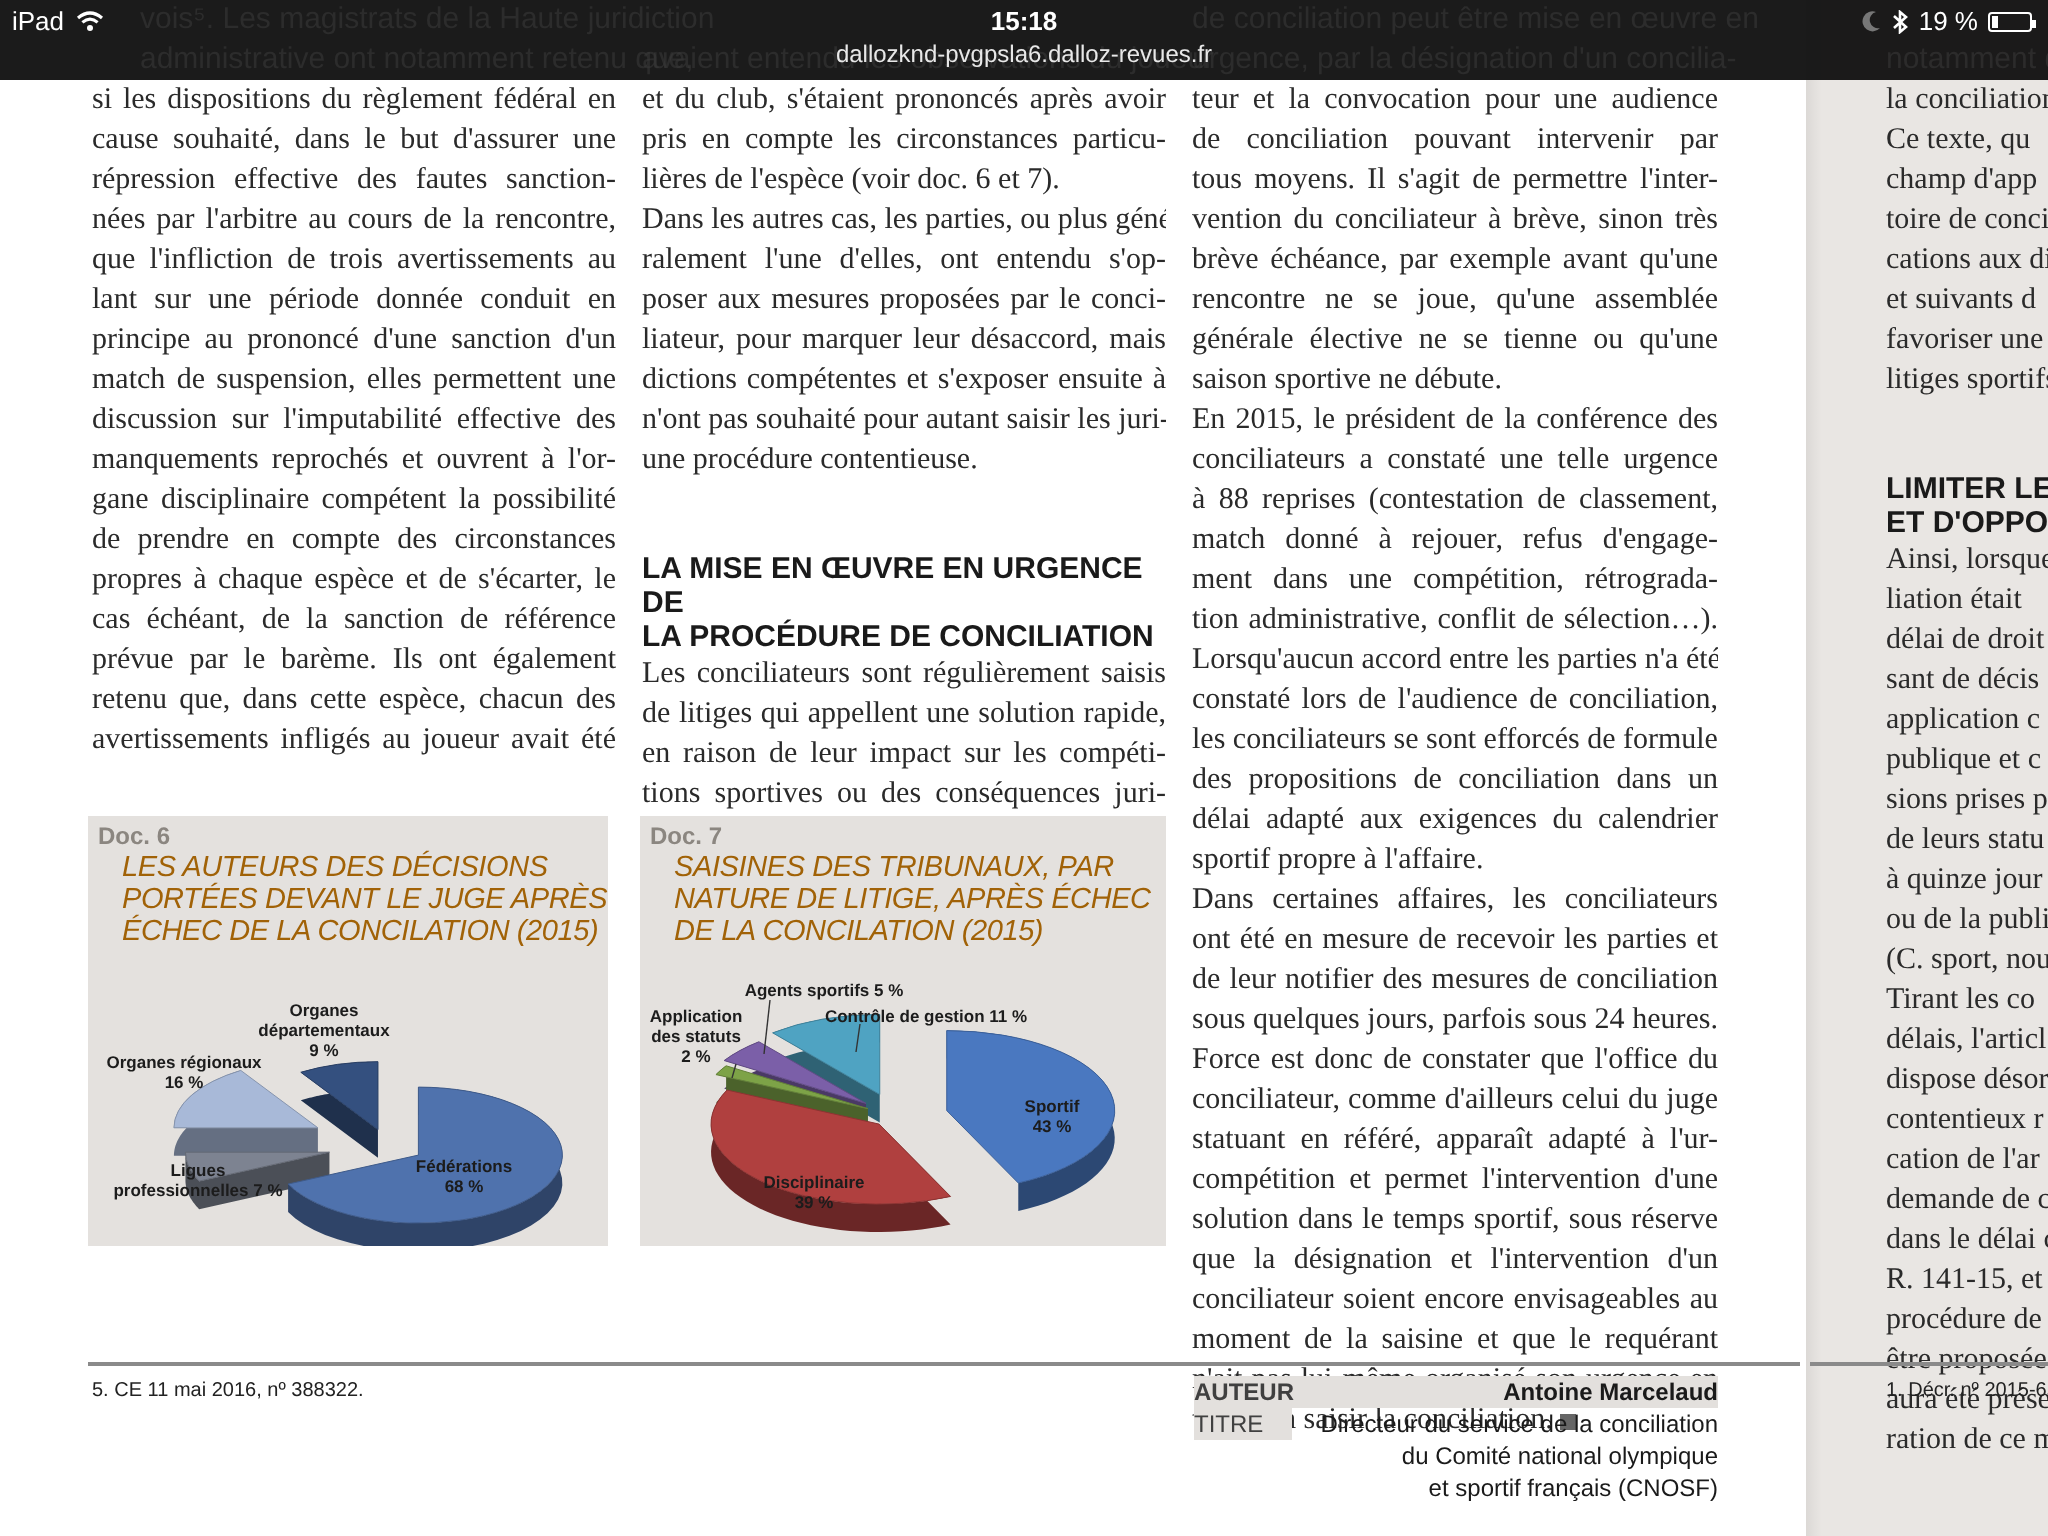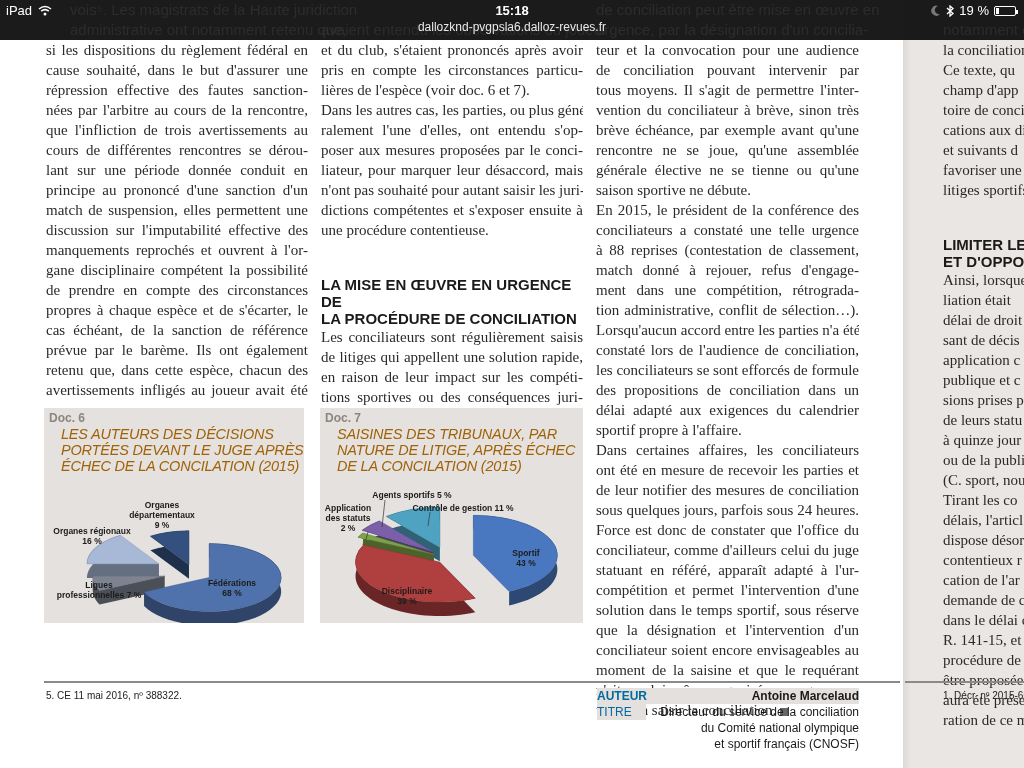--- a/index.html
+++ b/index.html
@@ -38,39 +38,38 @@
   .doc-title { position: absolute; left: 17px; top: 18px; font-family: "Liberation Sans", sans-serif; font-size: 14.5px; line-height: 16px; color: #a16207; letter-spacing: -0.2px; font-style: italic; }
   .docbox svg { position: absolute; left: 0; top: 0; }
   .lbl { font-family: "Liberation Sans", sans-serif; font-weight: bold; font-size: 8.5px; fill: #1c1c1c; }
 
   
   .rule { position: absolute; top: 681px; height: 2px; background: #8a8a8a; }
   .footnote { position: absolute; font-family: "Liberation Sans", sans-serif; font-size: 10px; color: #222; }
   .author { position: absolute; left: 597px; top: 688px; width: 262px; font-family: "Liberation Sans", sans-serif; font-size: 12px; line-height: 16px; color: #1a1a1a; }
   .author-row { display: flex; justify-content: space-between; }
   .author-row.hl { background: #e3e0dd; }
-  .author-key { color: #0369a1; }
+  .author-key { color: #404040; }
   .author-key.bold, .author-val.bold { font-weight: bold; }
   .author-val { text-align: right; }
   .author-cont { text-align: right; }
   .endmark { display: inline-block; width: 8px; height: 8px; background: #666; margin-left: 4px; vertical-align: middle; }
 </style>
 </head>
 <body>
 
 <div class="sidebar-bg"></div>
 <div class="sidebar-shadow"></div>
 
 <div class="col col1" id="col1">
     <span class="line">si les dispositions du règlement fédéral en</span>
     <span class="line">cause souhaité, dans le but d'assurer une</span>
     <span class="line">répression effective des fautes sanction-</span>
     <span class="line">nées par l'arbitre au cours de la rencontre,</span>
     <span class="line">que l'infliction de trois avertissements au</span>
-    <span class="line">cours de différentes rencontres se dérou-</span>
     <span class="line">lant sur une période donnée conduit en</span>
     <span class="line">principe au prononcé d'une sanction d'un</span>
     <span class="line">match de suspension, elles permettent une</span>
     <span class="line">discussion sur l'imputabilité effective des</span>
     <span class="line">manquements reprochés et ouvrent à l'or-</span>
     <span class="line">gane disciplinaire compétent la possibilité</span>
     <span class="line">de prendre en compte des circonstances</span>
     <span class="line">propres à chaque espèce et de s'écarter, le</span>
     <span class="line">cas échéant, de la sanction de référence</span>
     <span class="line">prévue par le barème. Ils ont également</span>
@@ -79,22 +78,22 @@
   </div>
 
 <div class="col col2" id="col2">
     <span class="line">et du club, s'étaient prononcés après avoir</span>
     <span class="line">pris en compte les circonstances particu-</span>
     <span class="line last">lières de l'espèce (voir doc. 6 et 7).</span>
     <span class="line">Dans les autres cas, les parties, ou plus géné-</span>
     <span class="line">ralement l'une d'elles, ont entendu s'op-</span>
     <span class="line">poser aux mesures proposées par le conci-</span>
     <span class="line">liateur, pour marquer leur désaccord, mais</span>
+    <span class="line">dictions compétentes et s'exposer ensuite à</span>
     <span class="line">n'ont pas souhaité pour autant saisir les juri-</span>
-    <span class="line">dictions compétentes et s'exposer ensuite à</span>
     <span class="line last">une procédure contentieuse.</span>
     <div class="heading" style="margin-top: 36px;">
       <div>LA MISE EN ŒUVRE EN URGENCE DE</div>
       <div>LA PROCÉDURE DE CONCILIATION</div>
     </div>
     <span class="line">Les conciliateurs sont régulièrement saisis</span>
     <span class="line">de litiges qui appellent une solution rapide,</span>
     <span class="line">en raison de leur impact sur les compéti-</span>
     <span class="line">tions sportives ou des conséquences juri-</span>
   </div>

